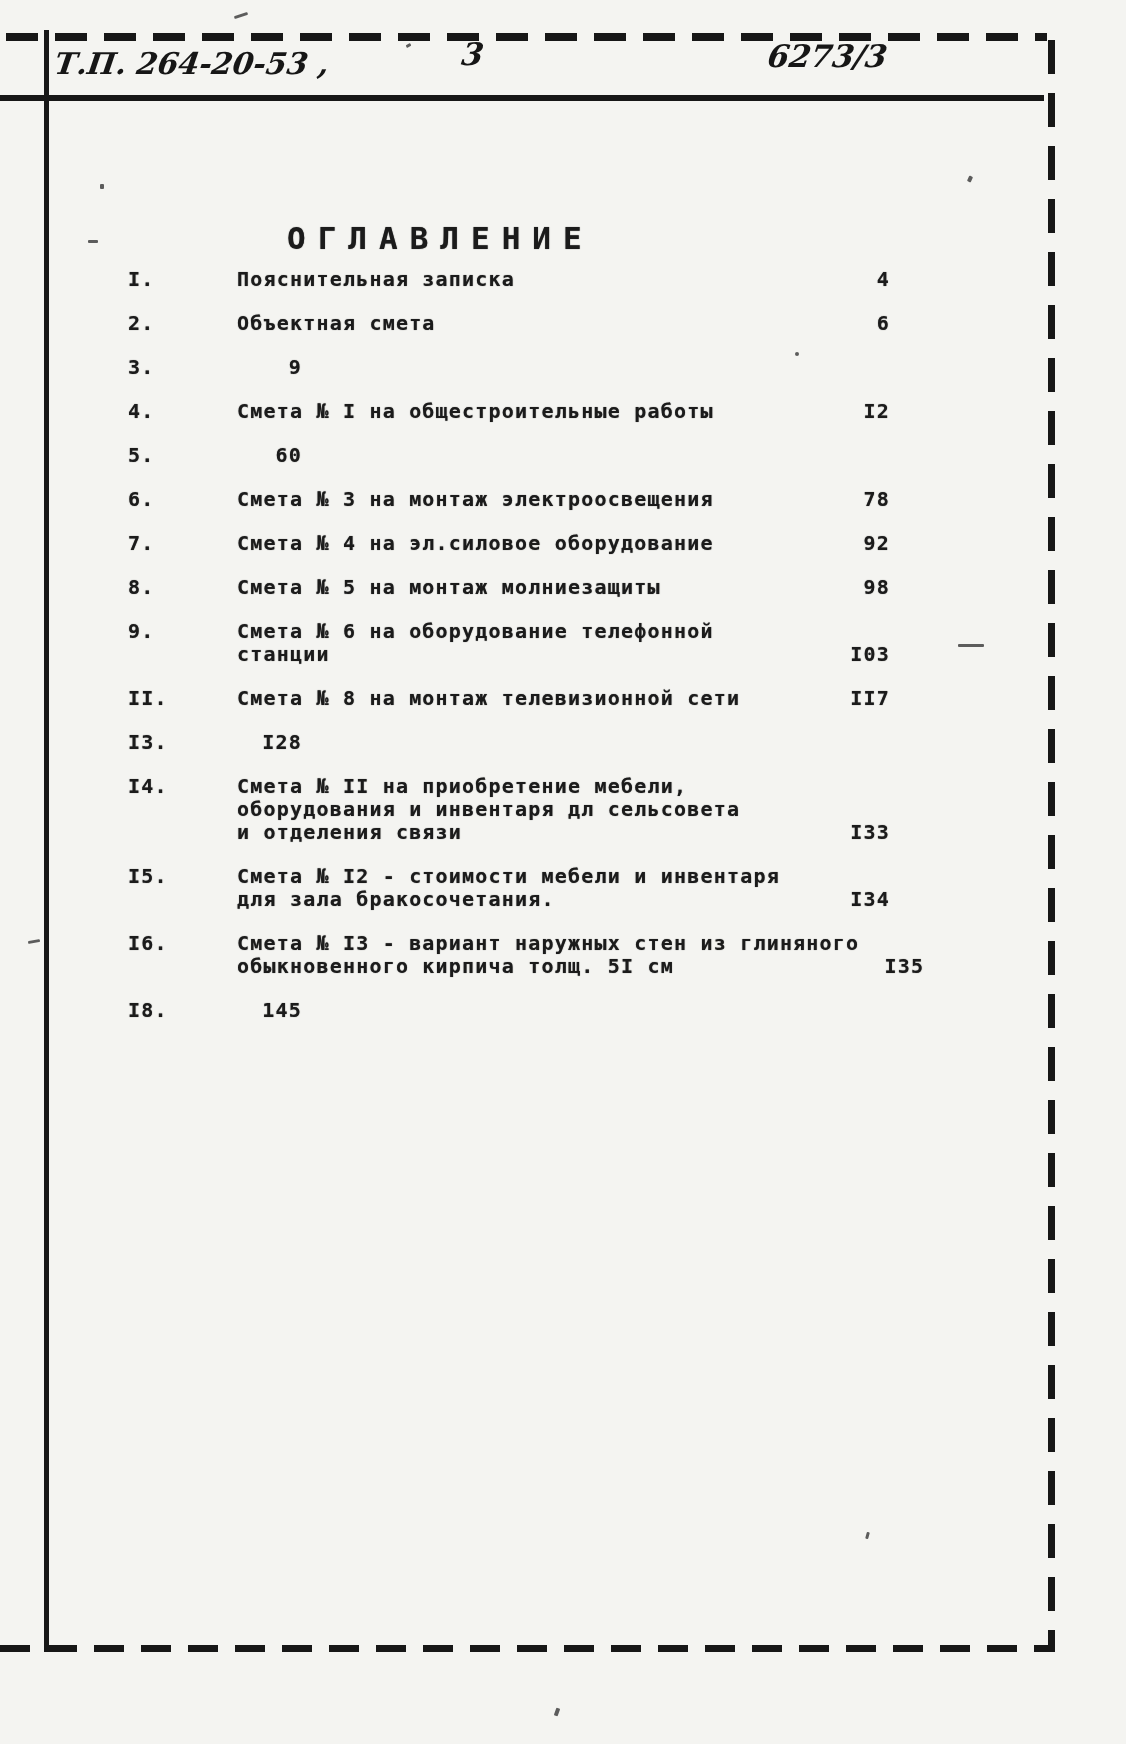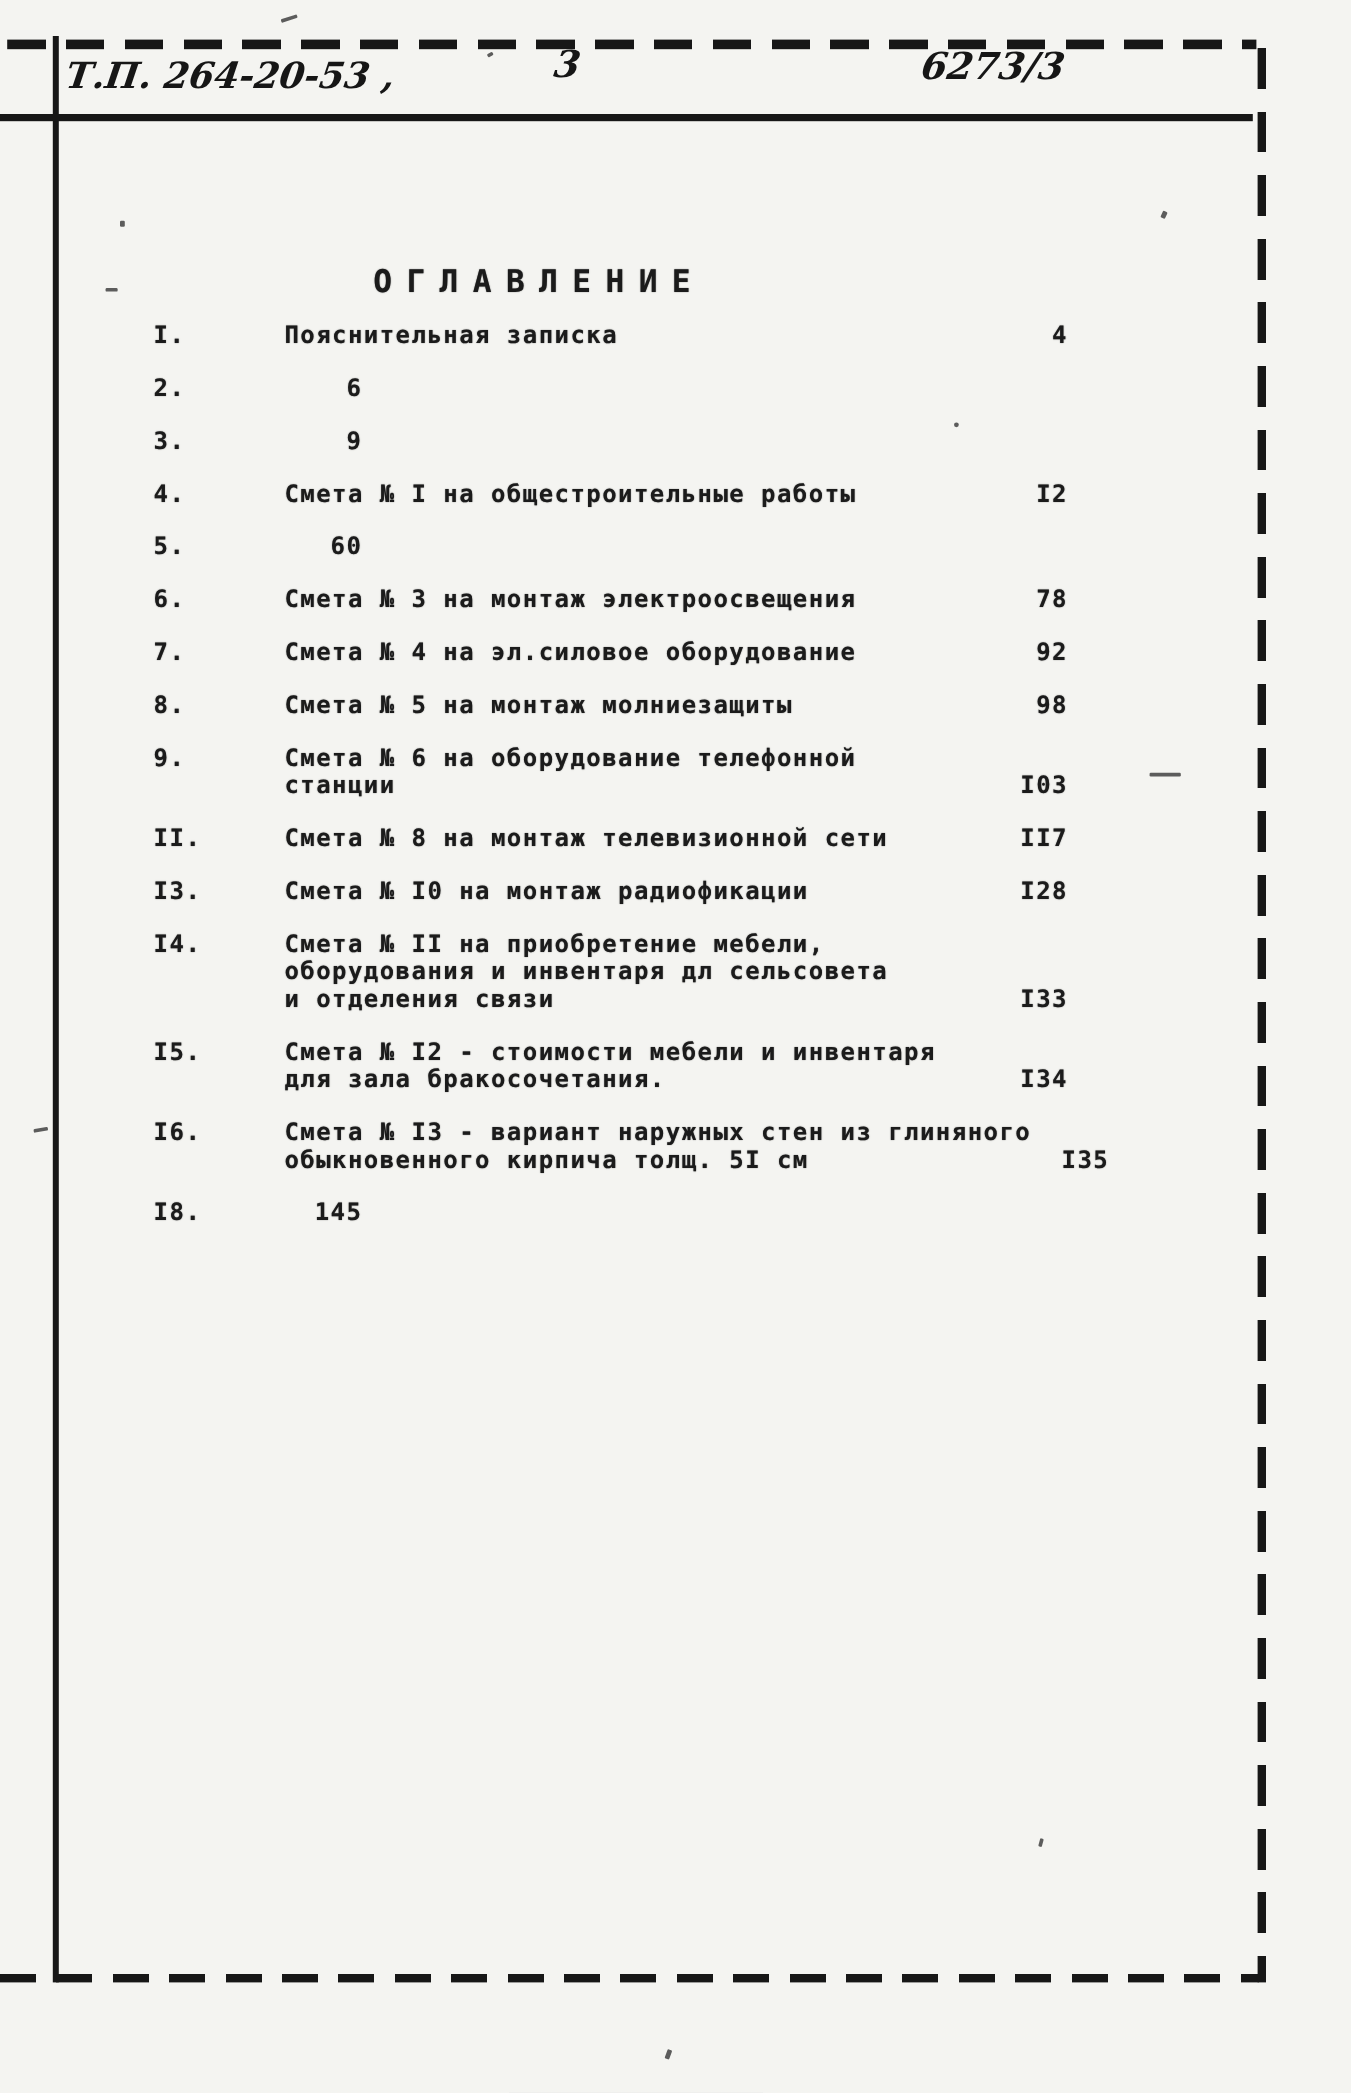--- a/index.html
+++ b/index.html
@@ -18,22 +18,22 @@
   .header-rule{position:absolute;left:0;top:95px;width:1044px;height:6px;background:#171717;}
 
   
   .handwriting{font-family:"DejaVu Serif", serif;font-style:italic;font-weight:bold;
     transform:skewX(-8deg);white-space:nowrap;color:#161616;}
   .hw-left{position:absolute;left:55px;top:46px;font-size:30px;}
   .hw-center{position:absolute;left:462px;top:36px;font-size:31px;}
   .hw-right{position:absolute;left:768px;top:38px;font-size:31px;}
 
   
-  .title{position:absolute;left:287px;top:220px;font-size:26px;font-weight:bold;
-    letter-spacing:12px;white-space:nowrap;text-shadow:0 0 1px rgba(25,25,25,.7);margin-left:24px;}
+  .title{position:absolute;left:287px;top:220px;font-size:31px;font-weight:bold;
+    letter-spacing:12px;white-space:nowrap;text-shadow:0 0 1px rgba(25,25,25,.7);}
   .toc{position:absolute;left:128px;top:268px;width:762px;}
   .toc-row{display:flex;align-items:flex-end;margin-bottom:21px;font-size:20px;
     font-weight:bold;line-height:23px;letter-spacing:1.2px;
     text-shadow:0 0 1px rgba(25,25,25,.65);}
   .toc-num{flex:0 0 109px;align-self:flex-start;}
   .toc-text{flex:0 0 588px;white-space:pre;}
   .toc-page{flex:0 0 65px;text-align:right;}
 
   
   .artifact{position:absolute;background:#2a2a2a;border-radius:1px;opacity:.75;}
@@ -65,20 +65,21 @@
 
   <div class="title">ОГЛАВЛЕНИЕ</div>
   <div class="toc">
       <div class="toc-row">
         <span class="toc-num">I.</span>
         <span class="toc-text">Пояснительная записка</span>
         <span class="toc-page">4</span>
       </div>
       <div class="toc-row">
         <span class="toc-num">2.</span>
+        <span class="toc-text">Объектная смета</span>
         <span class="toc-page">6</span>
       </div>
       <div class="toc-row">
         <span class="toc-num">3.</span>
         <span class="toc-page">9</span>
       </div>
       <div class="toc-row">
         <span class="toc-num">4.</span>
         <span class="toc-text">Смета № I на общестроительные работы</span>
         <span class="toc-page">I2</span>
@@ -108,21 +109,20 @@
 станции</span>
         <span class="toc-page">I03</span>
       </div>
       <div class="toc-row">
         <span class="toc-num">II.</span>
         <span class="toc-text">Смета № 8 на монтаж телевизионной сети</span>
         <span class="toc-page">II7</span>
       </div>
       <div class="toc-row">
         <span class="toc-num">I3.</span>
-        <span class="toc-text">Смета № I0 на монтаж радиофикации</span>
         <span class="toc-page">I28</span>
       </div>
       <div class="toc-row">
         <span class="toc-num">I4.</span>
         <span class="toc-text">Смета № II на приобретение мебели,
 оборудования и инвентаря дл сельсовета
 и отделения связи</span>
         <span class="toc-page">I33</span>
       </div>
       <div class="toc-row">

